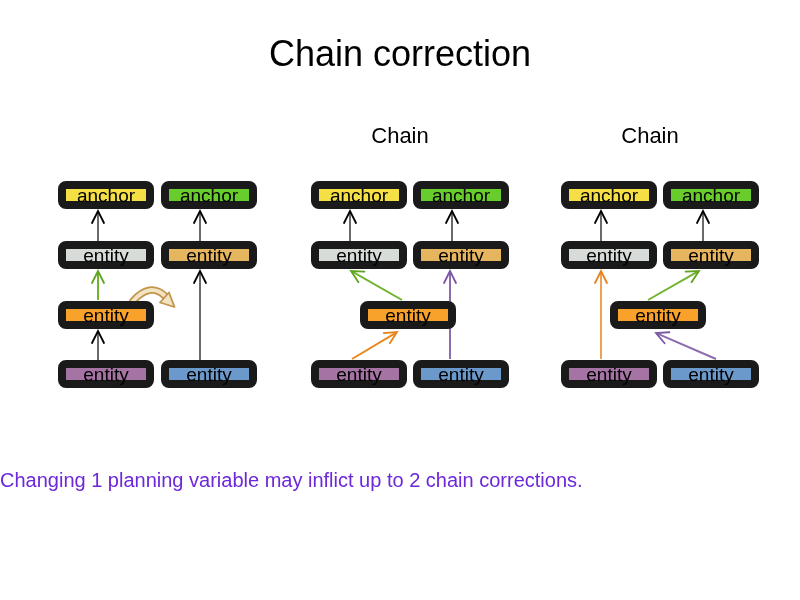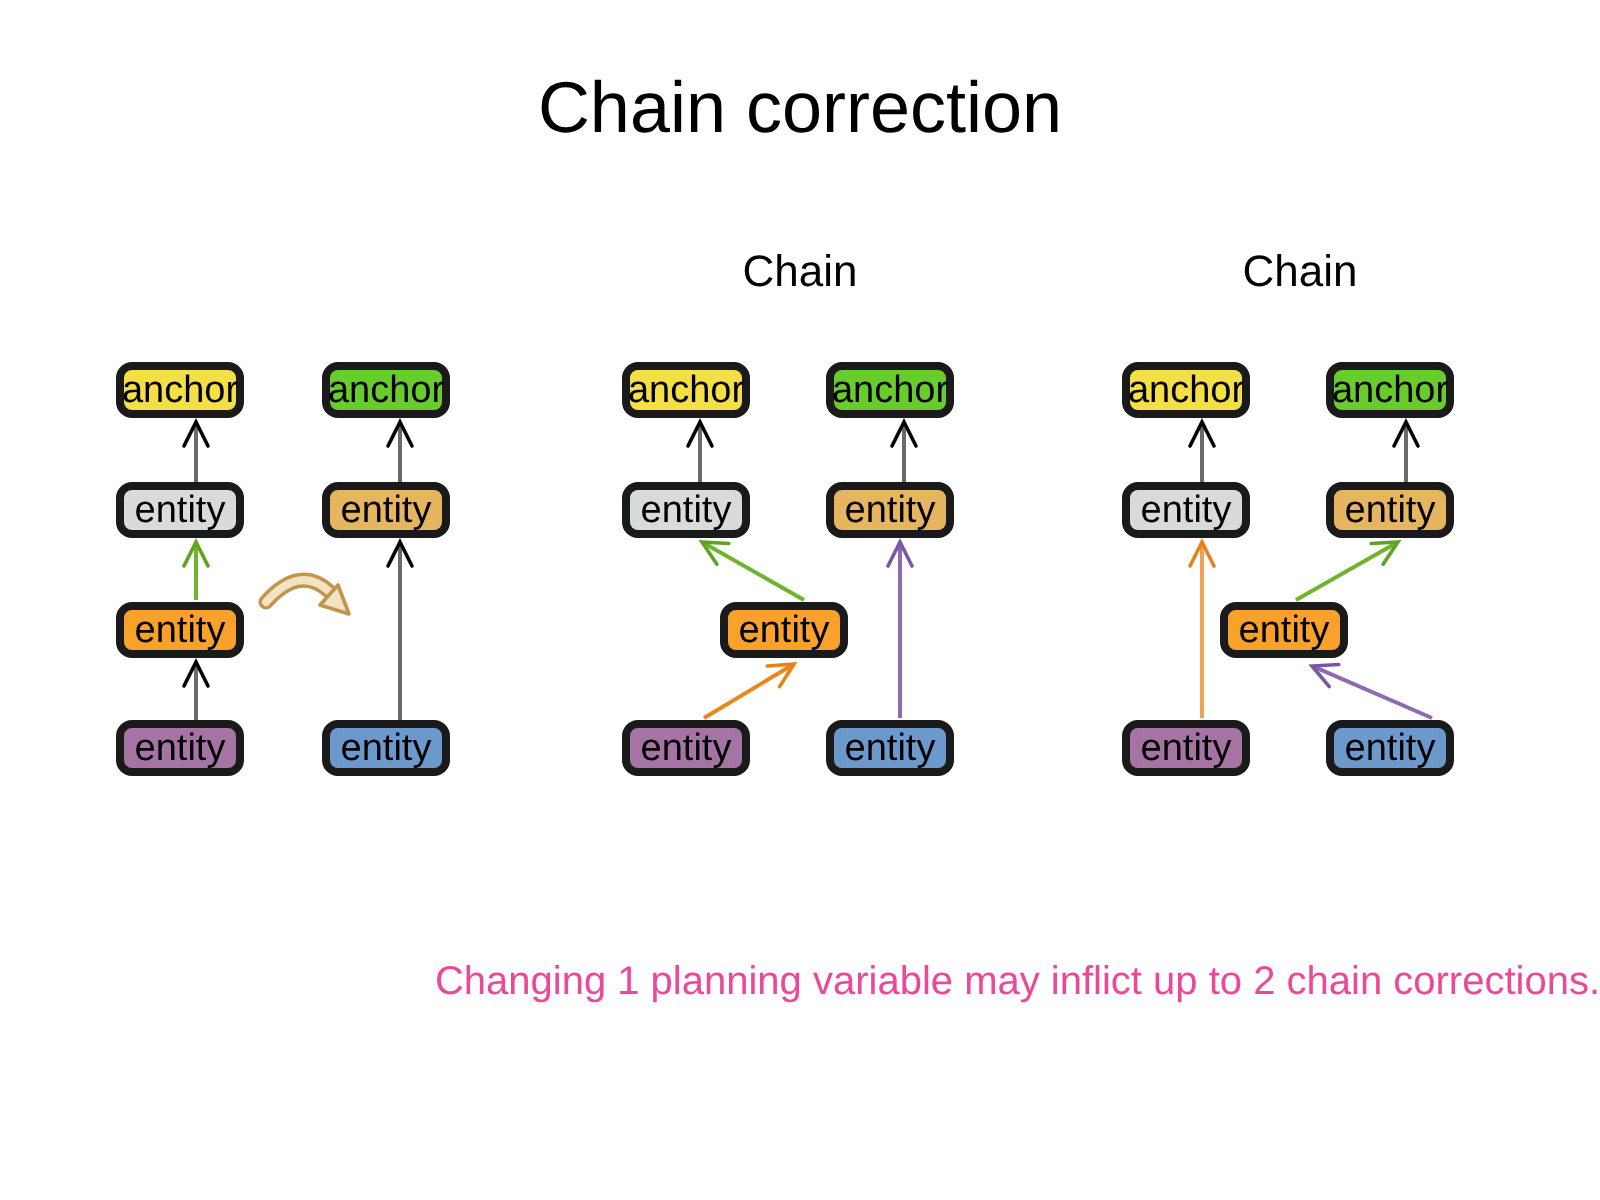--- a/index.html
+++ b/index.html
@@ -11,26 +11,26 @@
   #stage{position:relative;width:800px;height:600px;background:#fff;}
   .title{
     position:absolute;left:0;top:33px;width:800px;
     text-align:center;font-size:36px;color:#000;
   }
   .grouplabel{
     position:absolute;top:123px;transform:translateX(-50%);
     font-size:22px;color:#000;white-space:nowrap;
   }
   .caption{
-    position:absolute;left:0;top:480px;width:800px;
-    text-align:right;font-size:20px;color:#ec4899;
+    position:absolute;left:0;top:469px;width:800px;
+    text-align:left;font-size:20px;color:#6d28d9;
   }
   .box{
-    position:absolute;width:64px;height:28px;box-sizing:border-box;
-    border:4px solid #000000;border-radius:8px;
+    position:absolute;width:96px;height:28px;box-sizing:border-box;
+    border:8px solid #000000;border-radius:8px;
     display:flex;align-items:center;justify-content:center;
     font-size:19px;color:#000;line-height:1;
   }
   svg#arrow-layer{position:absolute;left:0;top:0;}
 </style>
 </head>
 <body>
 
 <div id="stage">
   <div class="title">Chain correction</div>

